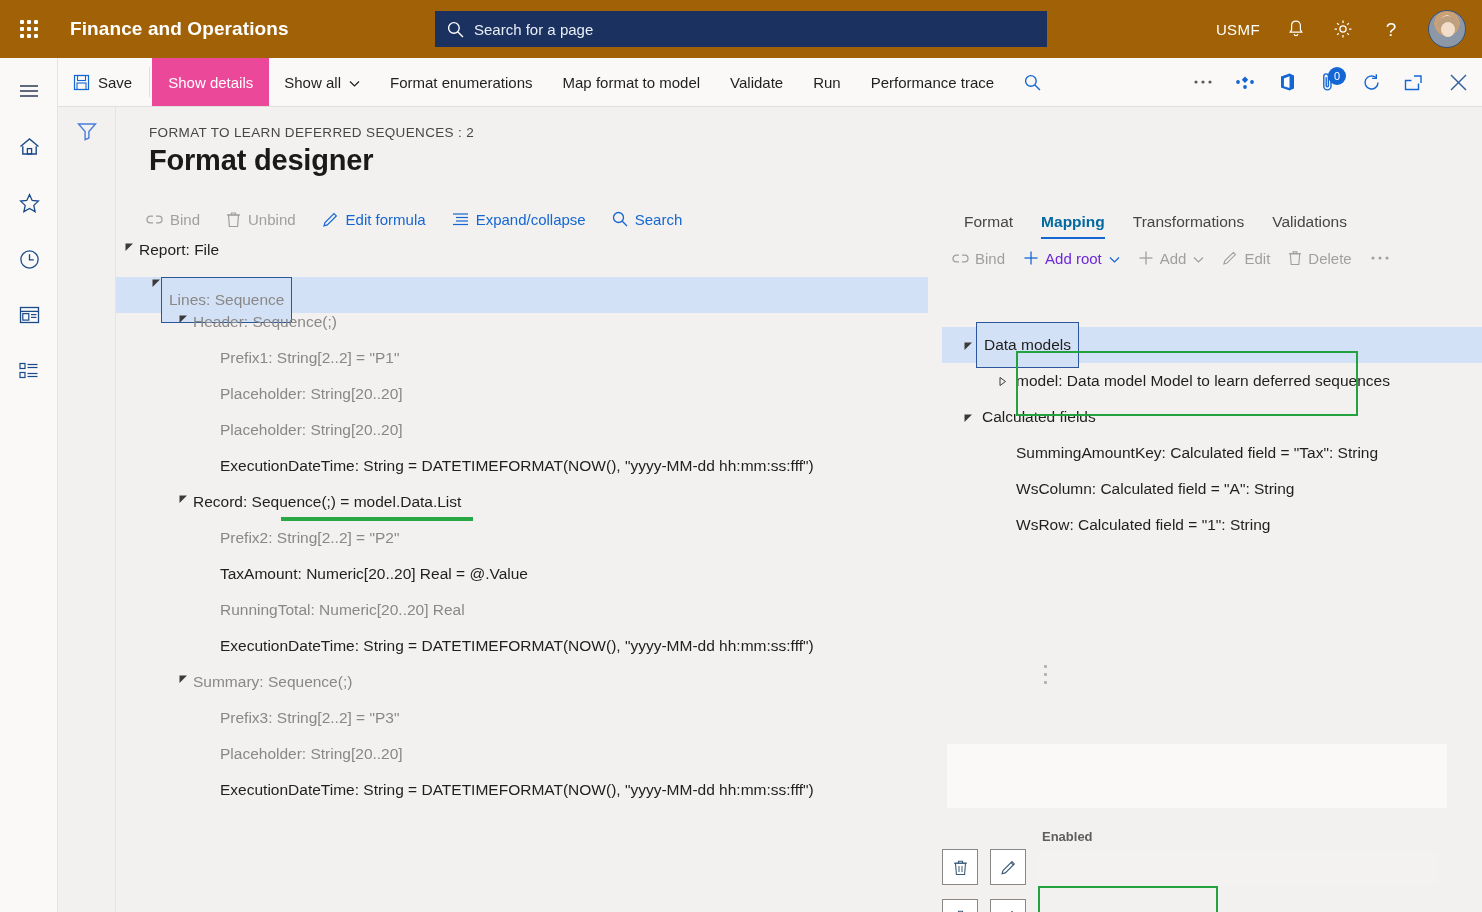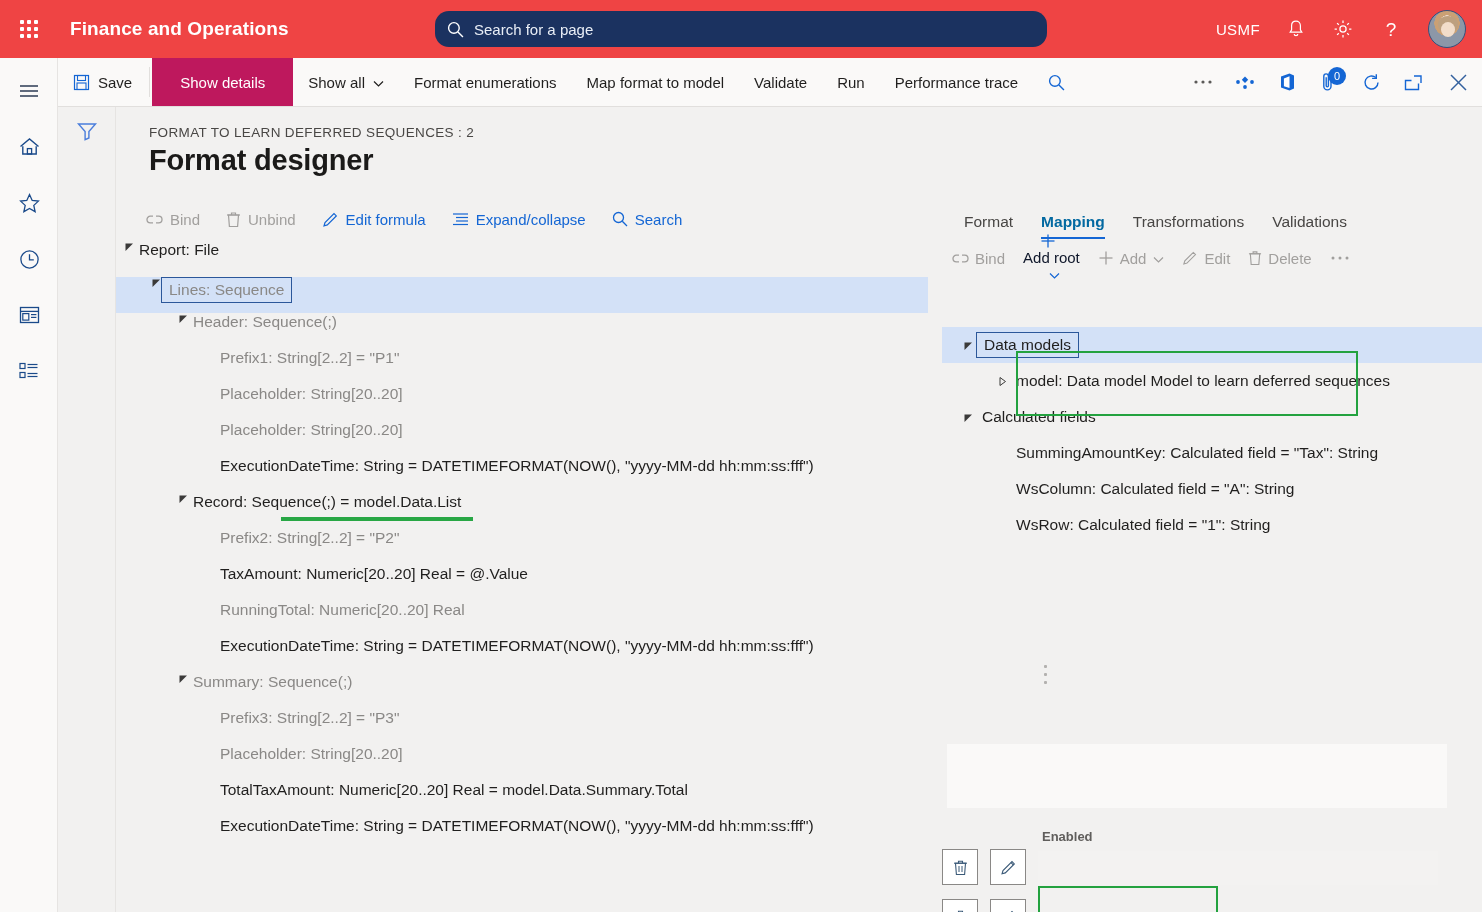--- a/index.html
+++ b/index.html
@@ -8,29 +8,29 @@
     width:1482px; height:912px;
     font-family:"Liberation Sans", sans-serif;
     background:#f2f1f0;
     color:#201f1e;
     overflow:hidden;
   }
 
   
   .topbar {
     position:absolute; left:0; top:0; width:1482px; height:58px;
-    background:#ef4444; display:flex; align-items:center;
+    background:#a16207; display:flex; align-items:center;
   }
   .waffle { width:58px; height:58px; display:flex; align-items:center; justify-content:center; cursor:pointer; }
   .waffle-grid { display:grid; grid-template-columns:repeat(3,4px); grid-template-rows:repeat(3,4px); gap:3px; }
   .waffle-grid i { display:block; width:4px; height:4px; background:#fff; border-radius:1px; }
   .app-title { color:#fff; font-size:19px; font-weight:bold; margin-left:12px; letter-spacing:.1px; }
   .search-box {
     position:absolute; left:435px; top:11px; width:612px; height:36px;
-    background:#1b3260; display:flex; align-items:center; padding:0 12px; cursor:text;border-radius:14px;
+    background:#1b3260; display:flex; align-items:center; padding:0 12px; cursor:text;
   }
   .search-box .mag { margin-right:10px; display:flex; }
   .search-box .ph { color:#e9eef6; font-size:15px; }
   .hdr-right { position:absolute; right:0; top:0; height:58px; display:flex; align-items:center; }
   .hdr-right > * { margin-right:26px; }
   .hdr-company { color:#fff; font-size:15px; letter-spacing:.4px; }
   .hdr-ico { cursor:pointer; display:flex; align-items:center; justify-content:center; }
   .avatar {
     width:38px; height:38px; border-radius:50%; margin-right:16px;
     background:radial-gradient(circle at 50% 34%, #f0d9c8 0 26%, #caa074 27% 42%, #8c97a8 43% 100%);
@@ -47,21 +47,21 @@
   .rail-item { width:58px; height:50px; display:flex; align-items:center; justify-content:center; cursor:pointer; }
   .rail-item:first-child { margin-top:8px; }
   .rail .sp { height:6px; }
 
   
   .cmdbar {
     position:absolute; left:58px; top:58px; width:1424px; height:49px;
     background:#faf9f8; border-bottom:1px solid #e1dfdd; display:flex; align-items:stretch;
   }
   .cmd { display:flex; align-items:center; padding:0 15px; font-size:15px; color:#201f1e; cursor:pointer; white-space:nowrap; }
-  .cmd.primary { background:#be185d; color:#fff; font-weight:400; padding:0 28px; }
+  .cmd.primary { background:#ec4899; color:#fff; font-weight:400; padding:0 16px; }
   .cmd .ci { margin-right:8px; display:flex; }
   .cmd .chev { margin-left:8px; }
   .sep { width:1px; background:#e1dfdd; margin:9px 2px; }
   .cmd-right { position:absolute; right:0; top:0; height:48px; display:flex; align-items:center; }
   .cmd-ico { width:42px; height:48px; display:flex; align-items:center; justify-content:center; cursor:pointer; position:relative; }
   .badge {
     position:absolute; right:4px; top:9px; min-width:18px; height:18px; border-radius:9px;
     background:#1466d4; color:#fff; font-size:11px; display:flex; align-items:center; justify-content:center; padding:0 4px;
   }
 
@@ -84,36 +84,36 @@
   .act { display:flex; align-items:center; font-size:15px; color:#1466d4; margin-right:26px; cursor:pointer; white-space:nowrap; }
   .act.dis { color:#a19f9d; cursor:default; }
   .act .ai { margin-right:7px; display:flex; }
 
   .tree { position:absolute; left:0; top:42px; width:812px; }
   .trow { position:relative; height:36px; display:flex; align-items:flex-start; font-size:15.5px; color:#201f1e; cursor:pointer; }
   .trow.muted { color:#8a8886; }
   .trow.sel { background:#d3e1f7; }
   .trow .tog { position:absolute; width:16px; display:flex; align-items:center; justify-content:center; }
   .trow .lbl { white-space:nowrap; }
-  .sel-box { border:1px solid #2b579a; padding:3px 7px; background:#d3e1f7; }
+  .sel-box { border:1px solid #2b579a; padding:13px 7px; background:#d3e1f7; }
   .greenbar { position:absolute; left:165px; top:318px; width:192px; height:4px; background:#28a745; }
 
   .splitgrip { position:absolute; left:928px; top:558px; }
   .splitgrip i { display:block; width:3px; height:3px; background:#b3b1af; margin-bottom:5px; border-radius:1px; }
 
   
   .rpane { position:absolute; left:826px; top:92px; width:540px; height:713px; }
   .tabs { display:flex; align-items:flex-end; height:40px; padding-left:8px; }
   .tab { font-size:15.5px; color:#484644; padding:0 14px 8px; cursor:pointer; position:relative; white-space:nowrap; }
   .tab.on { color:#0369a1; font-weight:bold; }
   .tab.on::after { content:""; position:absolute; left:14px; right:14px; bottom:0; height:2px; background:#1466d4; }
 
   .ractbar { display:flex; align-items:center; height:38px; padding-left:10px; }
   .ract { display:flex; align-items:center; font-size:15px; color:#a19f9d; margin-right:18px; cursor:default; white-space:nowrap; }
-  .ract.en { color:#0f172a; cursor:pointer;flex-direction:column; }
+  .ract.en { color:#6d28d9; cursor:pointer; }
   .ract .ai { margin-right:6px; display:flex; }
 
   .rtree { position:absolute; left:0; top:128px; width:540px; }
   .rrow { position:relative; height:36px; display:flex; align-items:center; font-size:15.5px; color:#201f1e; cursor:pointer; }
   .rrow.sel { background:#d3e1f7; }
   .rrow .tog { position:absolute; width:16px; display:flex; align-items:center; justify-content:center; }
   .greenbox { position:absolute; left:74px; top:152px; width:342px; height:65px; border:2px solid #23a23f; pointer-events:none; }
 
   
   .formblk { position:absolute; left:0px; top:545px; width:540px; height:268px; }
@@ -464,23 +464,20 @@
               <path d="M1.5 2.5h7.5L1.5 10z" fill="#3b3a39"></path>
             </svg>
           </span>
           <span class="lbl" style="margin-left:77px">Summary: Sequence(;)</span>
         </div>
         <div class="trow muted">
           <span class="lbl" style="margin-left:104px">Prefix3: String[2..2] = "P3"</span>
         </div>
         <div class="trow muted">
           <span class="lbl" style="margin-left:104px">Placeholder: String[20..20]</span>
-        </div>
-        <div class="trow">
-          <span class="lbl" style="margin-left:104px">TotalTaxAmount: Numeric[20..20] Real = model.Data.Summary.Total</span>
         </div>
         <div class="trow">
           <span class="lbl" style="margin-left:104px">ExecutionDateTime: String = DATETIMEFORMAT(NOW(), "yyyy-MM-dd hh:mm:ss:fff")</span>
         </div>
       </div>
     <div class="greenbar"></div>
   </div>
 
   <div class="splitgrip">
       <i></i>

